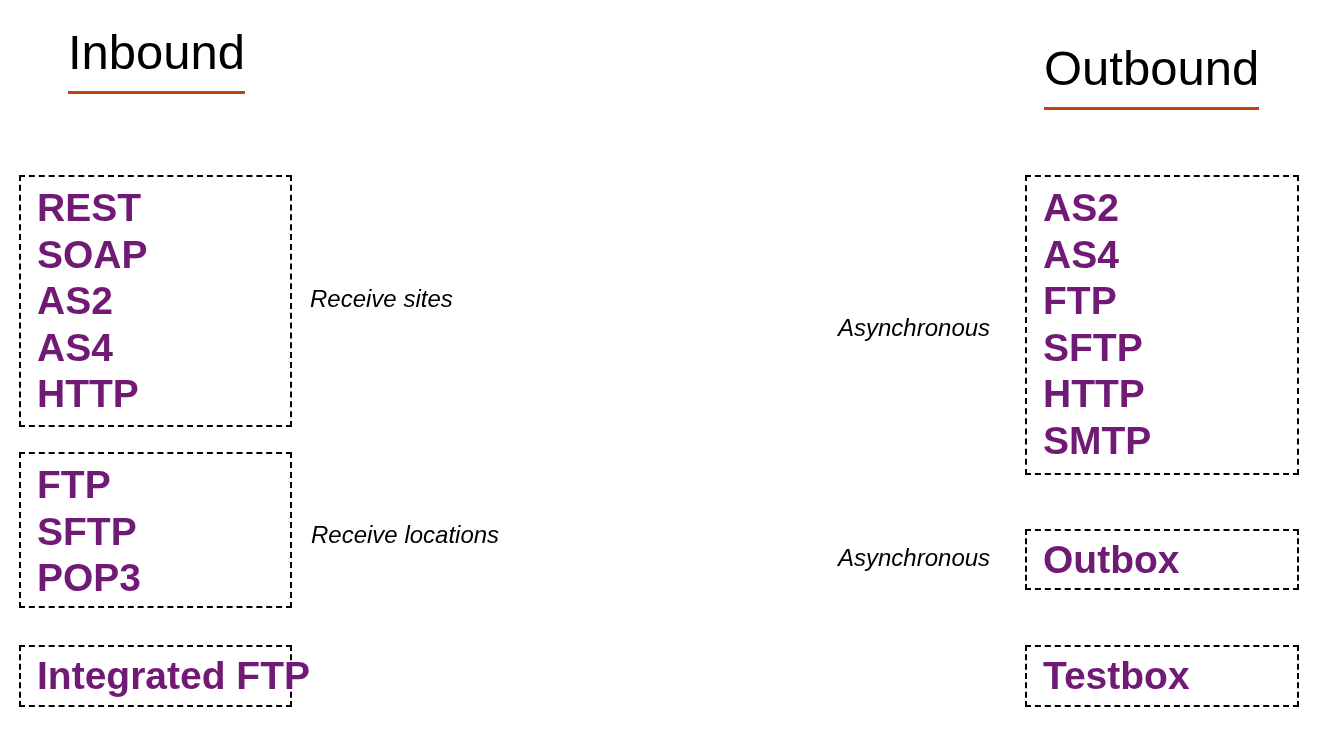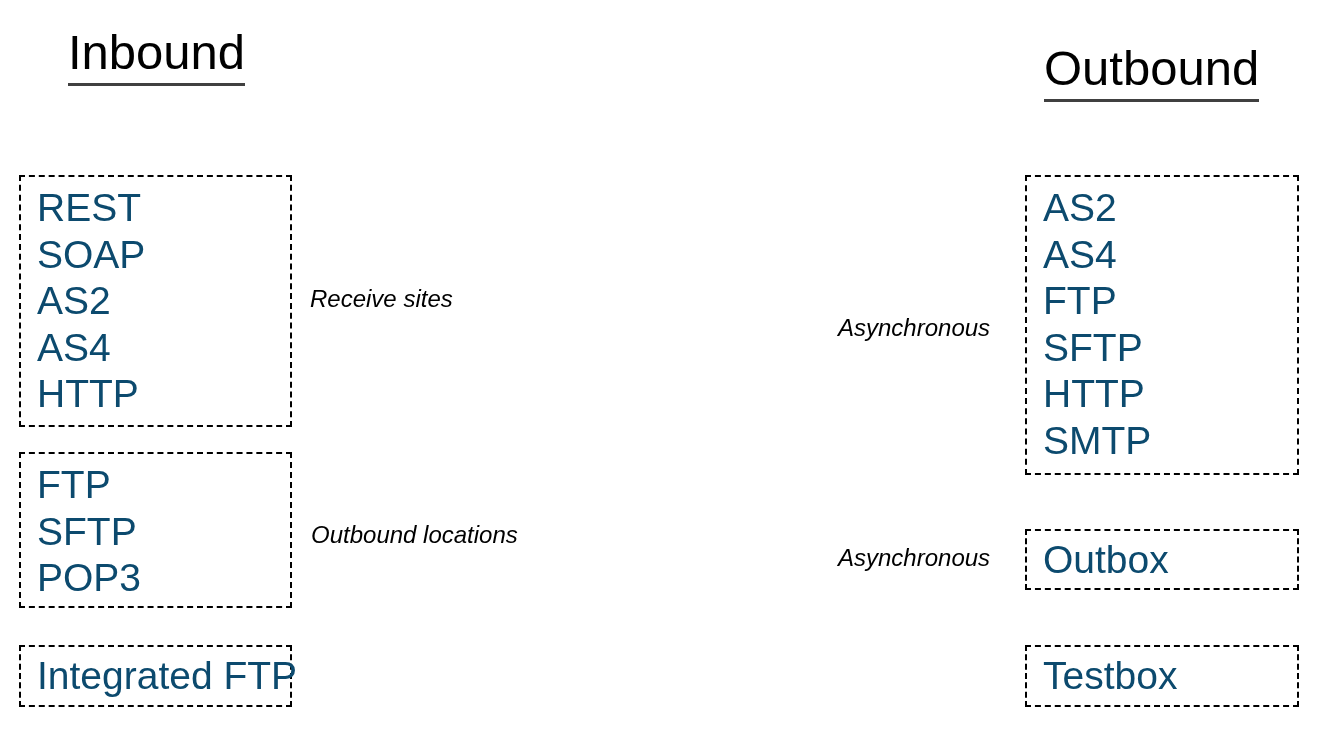--- a/index.html
+++ b/index.html
@@ -25,44 +25,44 @@
   .col-title {
     position: absolute;
     font-size: 49px;
     font-weight: 400;
     line-height: 1;
     color: #000000;
     white-space: nowrap;
     letter-spacing: 0px;
   }
   .col-title .underlined {
-    border-bottom: 3px solid #404040;
-    padding-bottom: 4px;
+    border-bottom: 3px solid #c2410c;
+    padding-bottom: 12px;
   }
   #title-inbound  { left: 68px;   top: 28px; }
   #title-outbound { left: 1044px; top: 28px; margin-top: 16px; }
 
   
   .dashed-box {
     position: absolute;
     box-sizing: border-box;
     border: 2.5px dashed #000000;
     background: transparent;
   }
   .box-items {
     position: absolute;
     left: 16px;
     top: 8px;
     right: 4px;
   }
   .box-item {
     font-size: 39px;
     line-height: 46.5px;
-    font-weight: 400;
-    color: #0c4a6e;
+    font-weight: 700;
+    color: #701a75;
     white-space: nowrap;
   }
 
   
   #box-receive-sites      { left: 19px;  top: 175px; width: 273px; height: 252px; }
   #box-polling-locations  { left: 19px;  top: 452px; width: 273px; height: 156px; }
   #box-integrated-ftp     { left: 19px;  top: 645px; width: 273px; height: 62px;  }
 
   
   #box-synchronous   { left: 1025px; top: 175px; width: 274px; height: 300px; }
@@ -119,21 +119,21 @@
     </div>
   </div>
 
   <div class="dashed-box single-line" id="box-integrated-ftp">
     <div class="box-items">
       <div class="box-item">Integrated FTP</div>
     </div>
   </div>
 
   <div class="annotation" id="label-receive-sites">Receive sites</div>
-  <div class="annotation" id="label-polling-locations">Outbound locations</div>
+  <div class="annotation" id="label-polling-locations">Receive locations</div>
 
   <div class="annotation" id="label-synchronous">Asynchronous</div>
   <div class="annotation" id="label-asynchronous">Asynchronous</div>
 
   <div class="dashed-box" id="box-synchronous">
     <div class="box-items">
       <div class="box-item">AS2</div>
       <div class="box-item">AS4</div>
       <div class="box-item">FTP</div>
       <div class="box-item">SFTP</div>

